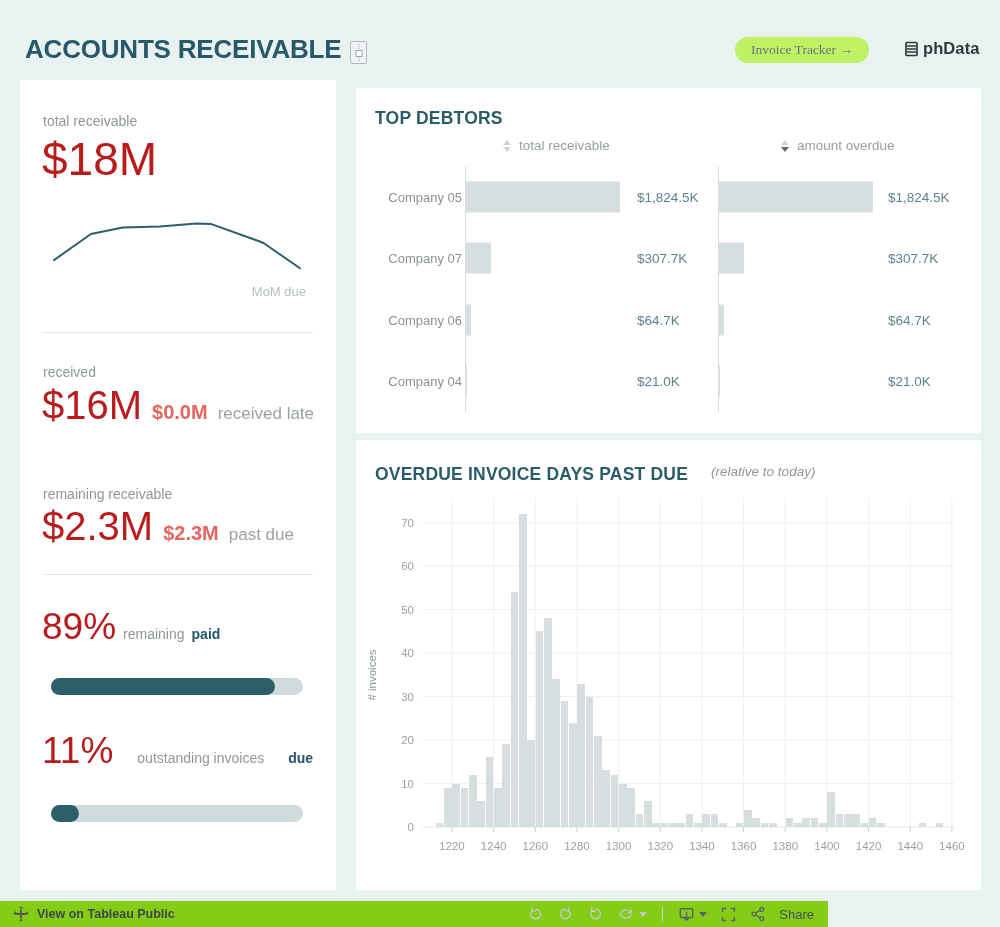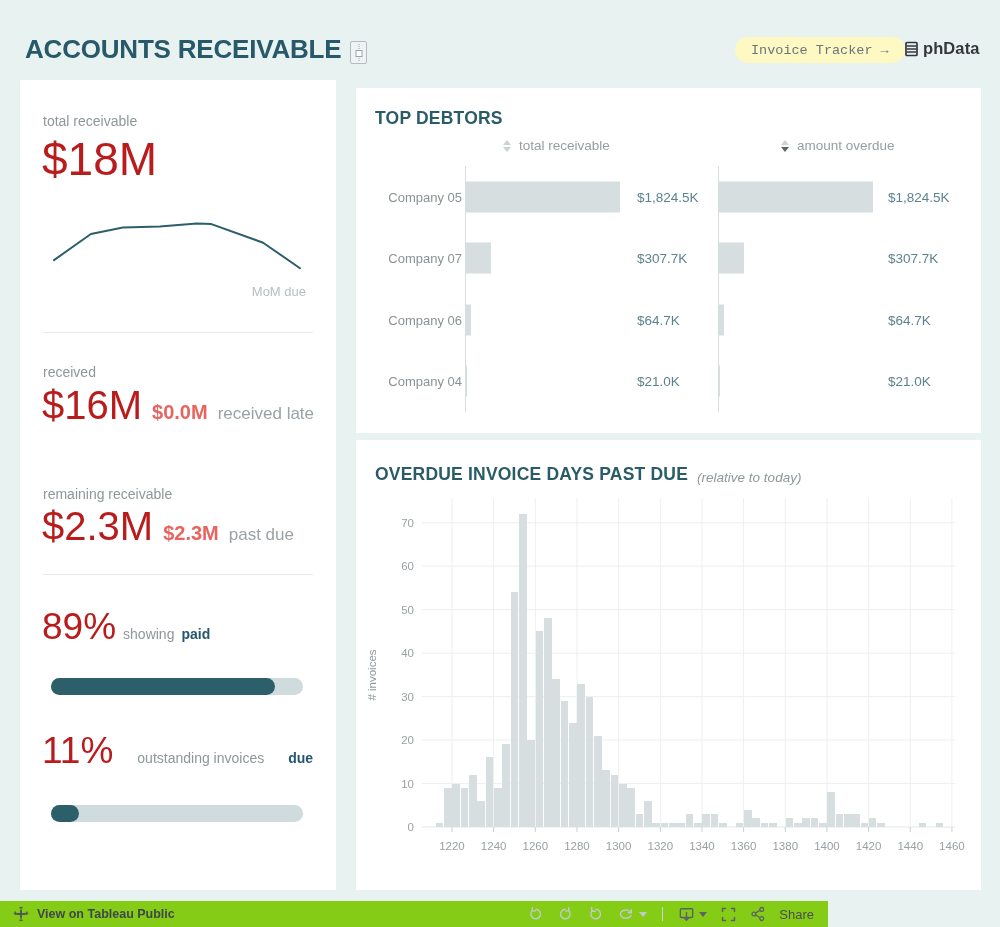--- a/index.html
+++ b/index.html
@@ -10,21 +10,21 @@
   .card{position:absolute;background:#ffffff}
   
   #page-title{left:25px;top:34px;font-size:26px;font-weight:bold;color:#27596a;letter-spacing:-0.2px}
   #data-note{left:350px;top:38px;display:flex;align-items:flex-start;gap:9px}
   .datasource-icon{width:15px;height:21px;border:1.5px solid #b4bbbe;border-radius:2px;margin-top:3px;position:relative;background:#eef3f3}
   .datasource-icon span{position:absolute;left:50%;top:2px;bottom:2px;width:0;border-left:1.5px dotted #9aa2a5;transform:translateX(-50%)}
   .datasource-icon i{position:absolute;left:50%;top:8px;width:5px;height:5px;border:1px solid #9aa2a5;background:#fff;transform:translateX(-50%)}
   .note-l1{font-size:12.5px;color:#8f979a}
   .note-l2{font-size:13.5px;color:#8f979a;font-style:italic;margin-top:2px}
   #invoice-tracker-btn{left:735px;top:37px;height:26px;padding:0 16px;border-radius:13px;
-      background:#fef9c3;color:#68757a;font-size:13.5px;border:none;display:flex;align-items:center;cursor:pointer;font-family:Liberation Mono, monospace}
+      background:#bef264;color:#68757a;font-size:13.5px;border:none;display:flex;align-items:center;cursor:pointer;font-family:Liberation Serif, serif}
   #brand{left:903px;top:39px;display:flex;align-items:center;gap:3px;font-size:16.5px;color:#33383b;font-weight:bold;letter-spacing:0.1px}
   
   #card-left{left:20px;top:80px;width:316px;height:810px}
   #card-debtors{left:356px;top:88px;width:625px;height:345px}
   #card-hist{left:356px;top:440px;width:625px;height:450px}
   
   .kpi-label{font-size:14px;color:#8f979a}
   .bignum{font-weight:normal;color:#b91c1c;line-height:1}
   .n46{font-size:46px}.n40{font-size:40px}.n37{font-size:37px}
   .redval{color:#e8655f;font-weight:bold;font-size:20px}
@@ -47,21 +47,21 @@
   #td-rows{position:absolute;left:0;top:78px;width:625px;height:246px}
   .td-axis{position:absolute;top:78px;height:246px;width:1px;background:#d8dee0}
   .td-row{position:relative;height:61.5px}
   .td-label{position:absolute;left:0;width:106px;text-align:right;top:50%;transform:translateY(-50%);font-size:13px;color:#8b9295}
   .td-barzone{position:absolute;left:109px;width:167px;top:0;height:100%}
   .td-barzone.b2{left:362px}
   .td-bar{position:absolute;left:0;top:50%;transform:translateY(-50%);height:31px;background:#d6dee0}
   .td-value{position:absolute;left:281px;top:50%;transform:translateY(-50%);font-size:13.5px;color:#5d828f}
   .td-value.v2{left:532px}
   
-  #hist-title-row{position:absolute;left:19px;top:24px;display:flex;align-items:flex-end;gap:9px}
+  #hist-title-row{position:absolute;left:19px;top:24px;display:flex;align-items:flex-start;gap:23px}
   #hist-subtitle{font-size:13.5px;color:#8f979a;font-style:italic}
   #histogram-svg{position:absolute;left:6px;top:46px}
   
   #footer{position:absolute;left:0;top:900px;width:828px;height:26px;background:#84cc16;border-top:1px solid #e6eaea;display:flex;align-items:center}
   #footer-left{display:flex;align-items:center;gap:8px;margin-left:13px}
   #footer-left span{font-size:12.5px;font-weight:bold;color:#40474a}
   #footer-right{position:absolute;right:14px;top:0;height:26px;display:flex;align-items:center;gap:13px}
   .ic{display:flex;align-items:center}
   .caret{width:0;height:0;border-left:4px solid transparent;border-right:4px solid transparent;border-top:5px solid #c3c9cb;margin-left:4px}
   .caret.dark{border-top-color:#5b6366}
@@ -113,21 +113,21 @@
   <div class="abs baseline-row" style="left:22px;top:426px">
     <span class="bignum n40">$2.3M</span>
     <span class="redval">$2.3M</span>
     <span class="annot">past due</span>
   </div>
 
   <hr class="divider" style="top:494px">
 
   <div class="abs baseline-row" style="left:22px;top:528px;gap:7px">
     <span class="bignum n37">89%</span>
-    <span class="kpi-label">showing</span>
+    <span class="kpi-label">remaining</span>
     <span class="emph">paid</span>
   </div>
   <div class="progress" style="top:598px">
     <div class="fill" style="width: 89%;"></div>
   </div>
 
   <div class="abs baseline-row" style="left:22px;top:652px;gap:24px">
     <span class="bignum n37">11%</span>
     <span class="kpi-label">outstanding invoices</span>
     <span class="emph">due</span>

